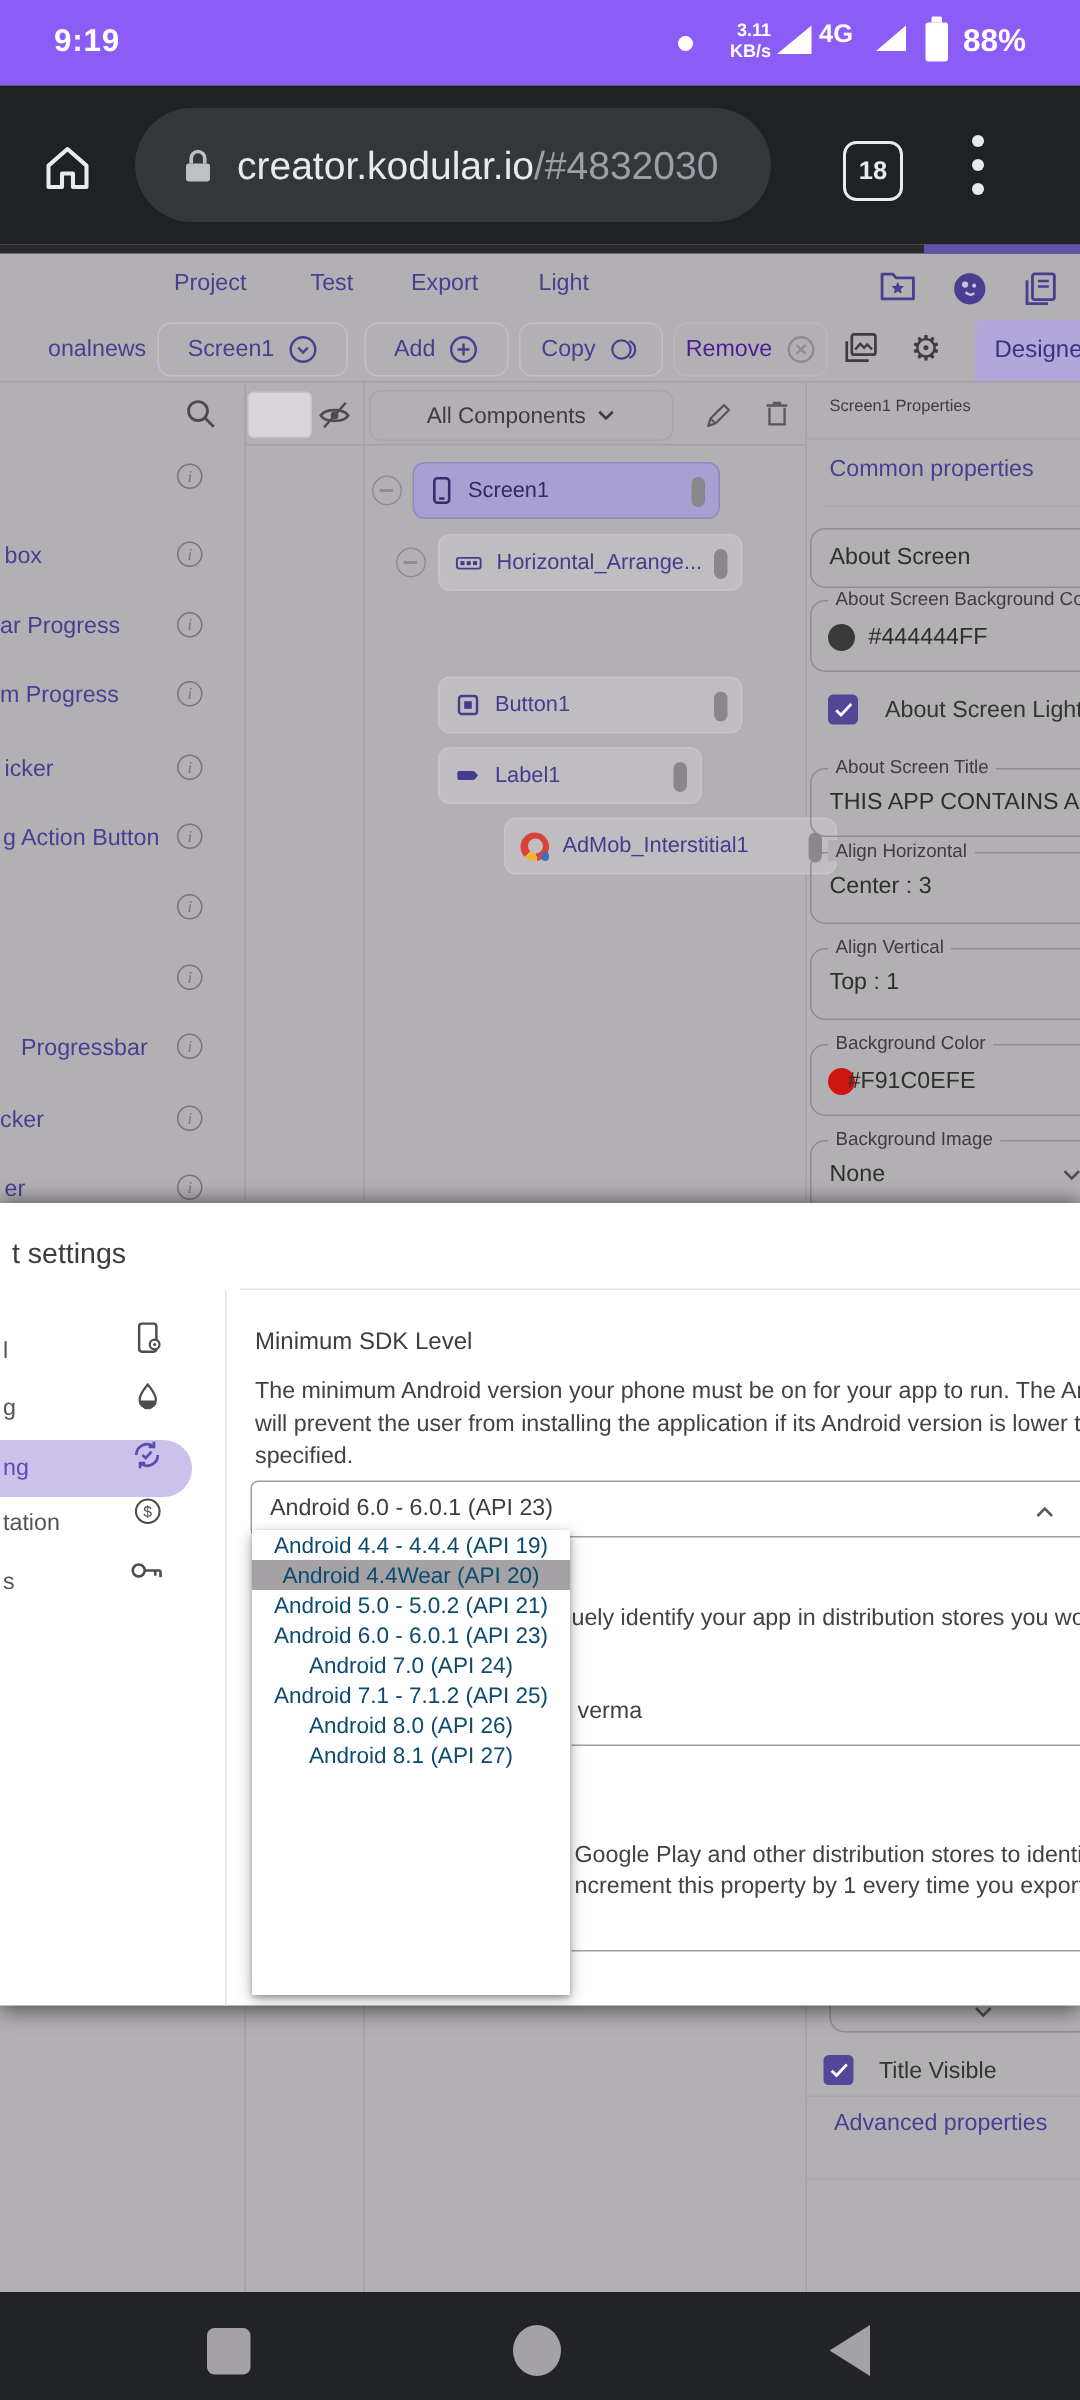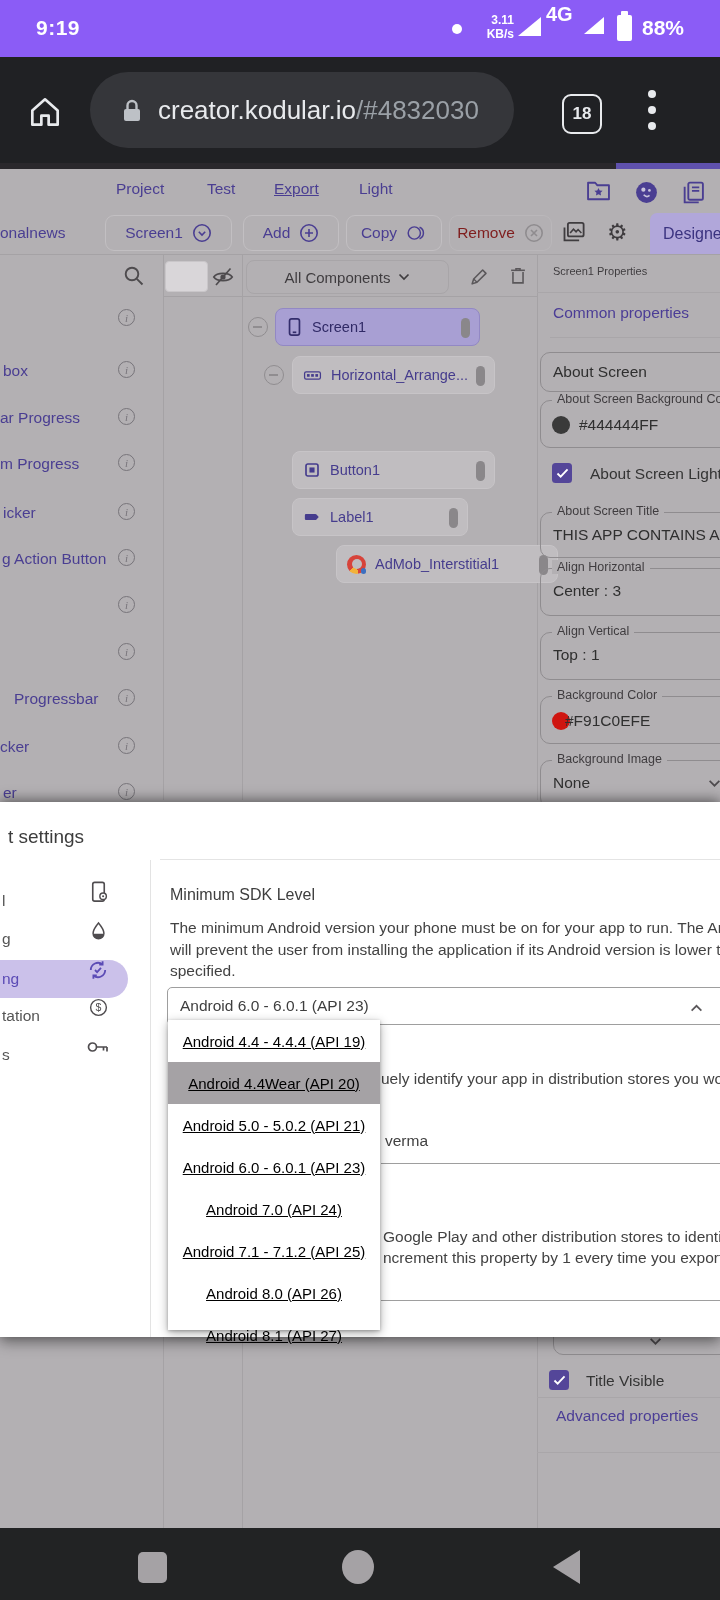--- a/index.html
+++ b/index.html
@@ -7,21 +7,21 @@
        font-family:"Liberation Sans","DejaVu Sans",sans-serif;}
   .abs{position:absolute;}
   .nowrap{white-space:nowrap;}
 
   
   .statusbar{left:0;top:0;width:720px;height:57px;background:#8b5cf6;color:#fff;}
   .sb-time{left:36px;top:16px;font-size:21px;font-weight:bold;letter-spacing:.5px;}
   .sb-dot{left:452px;top:24px;width:10px;height:10px;border-radius:50%;background:#fff;}
   .sb-speed{left:470px;top:13px;width:44px;text-align:right;font-size:12px;font-weight:bold;line-height:14px;}
   .tri{width:0;height:0;border-left:23px solid transparent;border-bottom:19px solid #fff;}
-  .sb-4g{left:546px;top:3px;font-size:20px;font-weight:bold;}
+  .sb-4g{left:546px;top:13px;font-size:17px;font-weight:bold;}
   .battery{left:617px;top:15px;width:15px;height:26px;background:#fff;border-radius:2px;}
   .battery::before{content:"";position:absolute;left:4px;top:-4px;width:7px;height:4px;background:#fff;border-radius:1px 1px 0 0;}
   .sb-pct{left:642px;top:16px;font-size:21px;font-weight:bold;}
 
   
   .chrome{left:0;top:57px;width:720px;height:106px;background:#202124;padding-left:34px;}
   .urlpill{left:90px;top:15px;width:424px;height:76px;background:#35363a;border-radius:38px;overflow:hidden;}
   .url-host{left:68px;top:23px;font-size:26px;color:#e8eaed;}
   .url-path{font-size:26px;color:#9aa0a6;}
   .tabbox{left:562px;top:37px;width:36px;height:36px;border:2.5px solid #e8eaed;border-radius:9px;
@@ -33,22 +33,22 @@
   .pagestrip{left:0;top:163px;width:720px;height:6px;background:#2a282c;}
   .pagestrip-purple{left:616px;top:163px;width:104px;height:6px;background:#5f51ad;}
 
   
   .menurow-label{top:180px;font-size:15.5px;color:#4a3e92;}
   .mi{top:180px;}
 
   
   .tb-btn{top:215px;height:36px;border:1.5px solid #c2bfc2;border-radius:9px;box-sizing:border-box;
           display:flex;align-items:center;justify-content:center;gap:9px;font-size:15.5px;color:#4a3e92;}
-  .tb-btn.disabled{color:#7f1d1d;border-color:#bab7ba;}
-  .projname{left:0;top:224px;font-size:15.5px;color:#4a3e92;}
+  .tb-btn.disabled{color:#4c1d95;border-color:#bab7ba;}
+  .projname{left:0;top:224px;font-size:15.5px;color:#4a3e92;padding-left:32px;}
   .designer-tab{left:650px;top:213px;width:80px;height:41px;background:#b1a7da;border-radius:7px 0 0 0;
                 color:#3b3380;font-size:16px;display:flex;align-items:center;padding-left:13px;box-sizing:border-box;}
 
   
   .vline{width:1px;background:#a5a2a5;}
   .hline{height:1px;background:#a5a2a5;}
 
   
   .pal-label{font-size:15.5px;color:#4a3e92;}
   .info{width:17px;height:17px;border:1.5px solid #77747a;border-radius:50%;color:#77747a;
@@ -91,21 +91,21 @@
   .m-divider-v{left:150px;top:58px;width:1px;height:477px;background:#e3e3e3;}
   .m-h-line{left:160px;top:57px;width:560px;height:1px;background:#e4e4e4;}
   .m-heading{left:170px;top:84px;font-size:16px;color:#3e3e3e;}
   .m-desc{left:170px;top:115px;font-size:15.5px;color:#424242;line-height:21.5px;}
   .m-select{left:167px;top:185px;width:559px;height:38px;border:1.5px solid #9e9e9e;border-radius:5px;box-sizing:border-box;
             display:flex;align-items:center;padding:0 12px;font-size:15.5px;color:#3e3e3e;}
   .frag{position:absolute;font-size:15.5px;color:#424242;white-space:nowrap;z-index:1;}
   .m-underline{position:absolute;height:1px;background:#9e9e9e;z-index:1;}
   .dropdown{left:168px;top:218px;width:212px;height:310px;background:#fff;z-index:3;
             box-shadow:0 3px 10px rgba(0,0,0,.32),0 1px 3px rgba(0,0,0,.25);}
-  .dd-opt{height:42px;display:flex;align-items:center;justify-content:center;font-size:15px;color:#000000;white-space:nowrap;text-decoration:underline;}
+  .dd-opt{height:20px;display:flex;align-items:center;justify-content:center;font-size:15px;color:#0c4a6e;white-space:nowrap;}
   .dd-opt.hl-dark{background:#a5a2a5;}
   .dd-opt.hl-light{background:#d8d5d8;}
 
   
   .low-select{left:553px;top:1306px;width:200px;height:49px;border:1.5px solid #8f8c8f;border-radius:10px;box-sizing:border-box;}
   .adv-link{left:556px;top:1407px;font-size:15.5px;color:#4b3d96;}
 
   
   .navbar{left:0;top:1528px;width:720px;height:72px;background:#222324;z-index:20;}
   .nb-square{left:138px;top:24px;width:29px;height:31px;background:#a5a2a5;border-radius:5px;}
@@ -154,21 +154,21 @@
         <span style="top:16px;"></span>
         <span style="top:32px;"></span>
     </div>
   </div>
 
   <div class="abs pagestrip"></div>
   <div class="abs pagestrip-purple"></div>
 
   <div class="abs menurow-label" style="left:116px;">Project</div>
   <div class="abs menurow-label" style="left:207px;">Test</div>
-  <div class="abs menurow-label" style="left:274px;text-decoration:underline;">Export</div>
+  <div class="abs menurow-label" style="left:274px;">Export</div>
   <div class="abs menurow-label" style="left:359px;">Light</div>
   <div class="abs mi" style="left:585px;">
     <svg width="27" height="22" viewBox="0 0 24 20">
         <path d="M2.5 2.5 H9 L11 4.8 H21.5 V17.5 H2.5 Z" fill="none" stroke="#4a3e92" stroke-width="1.7" stroke-linejoin="round"></path>
         <path d="M12 7.2 l1.15 2.3 2.55.35 -1.85 1.8 .45 2.55 L12 13 l-2.3 1.2 .45-2.55 -1.85-1.8 2.55-.35 Z" fill="#4a3e92"></path>
       </svg>
   </div>
   <div class="abs mi" style="left:634px;">
     <svg width="25" height="25" viewBox="0 0 24 24">
         <circle cx="12" cy="12" r="10" fill="#4a3e92"></circle>

